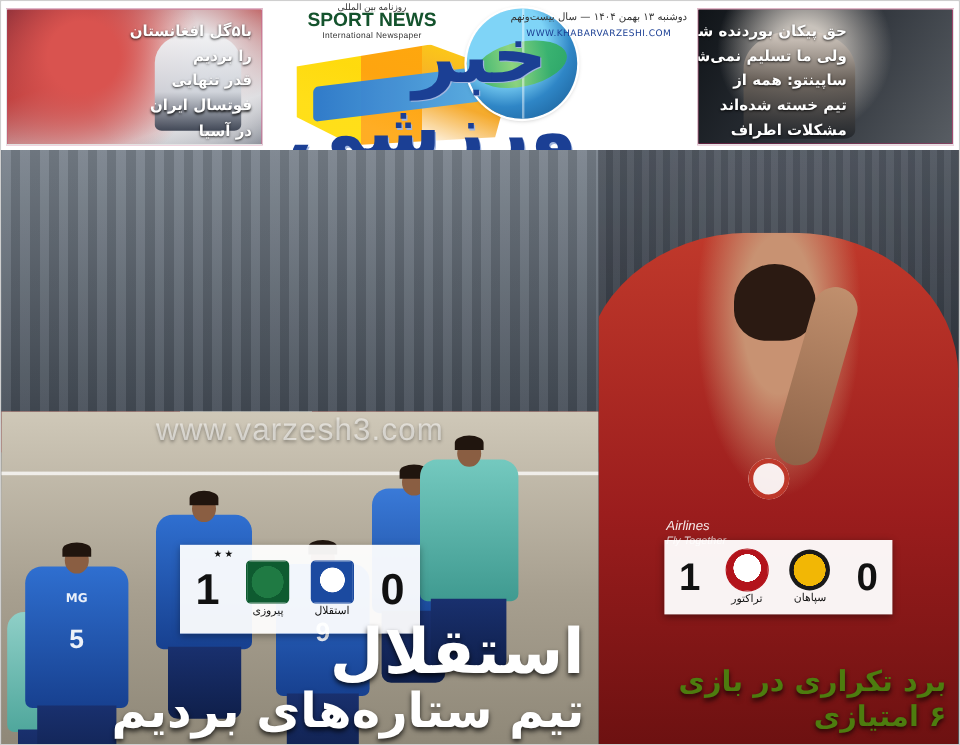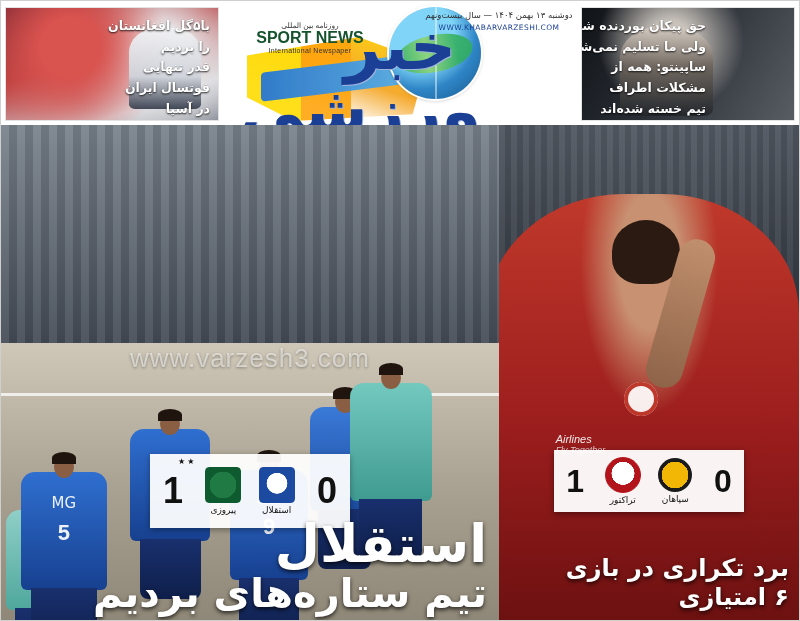--- a/index.html
+++ b/index.html
@@ -68,21 +68,21 @@
   .globe:before{
     content:"";position:absolute;left:8%;top:30%;width:84%;height:40%;
     background:linear-gradient(90deg,#2fae5a,#8fd46a 40%,#2fae5a 80%);
     border-radius:50%;opacity:.85;transform:rotate(-12deg);
   }
   .globe:after{
     content:"";position:absolute;left:50%;top:0;width:2px;height:100%;
     background:rgba(255,255,255,.45);
   }
   .sportnews{
-    position:absolute;top:20px;right:192px;width:150px;text-align:center;
+    position:absolute;top:0;right:192px;width:150px;text-align:center;
     font-family:"Liberation Sans",sans-serif;direction:ltr;
   }
   .sportnews .t1{font-size:7.5px;color:#333;letter-spacing:.4px;}
   .sportnews .t2{font-size:16px;font-weight:bold;color:#14532d;line-height:1.05;}
   .sportnews .t3{font-size:7px;color:#333;letter-spacing:.3px;}
   .issue{
     position:absolute;top:8px;left:196px;width:160px;text-align:center;
     font-size:8.5px;color:#333;line-height:1.55;
   }
   .issue .url{color:#1b3f94;font-size:7.5px;letter-spacing:.4px;direction:ltr;}
@@ -173,21 +173,21 @@
   .pl .head{position:absolute;left:50%;transform:translateX(-50%);top:-16px;width:20px;height:22px;border-radius:50%;background:#8a5e42;}
   .pl .head:after{content:"";position:absolute;left:-2px;top:-4px;width:24px;height:12px;border-radius:50% 50% 0 0;background:#20150e;}
   .pl .legs{position:absolute;left:12%;right:12%;bottom:-58px;height:60px;background:linear-gradient(180deg,#19306e,#0f1f4a);border-radius:0 0 8px 8px;}
   .blue1{left:4%;width:86px;height:118px;background:linear-gradient(180deg,#2f6fd0,#17408f);}
   .blue2{left:26%;width:80px;height:112px;background:linear-gradient(180deg,#2f6fd0,#17408f);bottom:16%;}
   .blue3{left:46%;width:78px;height:110px;background:linear-gradient(180deg,#2f6fd0,#17408f);bottom:8%;}
   .blue4{left:62%;width:70px;height:104px;background:linear-gradient(180deg,#3a7ad8,#1b4a9b);bottom:22%;}
   .teal1{left:1%;width:74px;height:100px;background:linear-gradient(180deg,#8fcfc7,#4fa79c);bottom:2%;}
   .teal2{left:70%;width:82px;height:118px;background:linear-gradient(180deg,#74c9bf,#3f9a90);bottom:24%;}
   .num{position:absolute;left:50%;top:40%;transform:translateX(-50%);color:#fff;font-size:22px;font-weight:bold;opacity:.92;font-family:"Liberation Sans",sans-serif;}
-  .sponsor{position:absolute;left:50%;top:18%;transform:translateX(-50%);color:rgba(255,255,255,.9);font-size:15px;font-weight:normal;direction:ltr;}
+  .sponsor{position:absolute;left:50%;top:18%;transform:translateX(-50%);color:rgba(255,255,255,.9);font-size:10px;font-weight:bold;direction:ltr;}
 
   .watermark{
     position:absolute;left:0;right:0;top:44%;text-align:center;
     color:rgba(255,255,255,.55);font-size:26px;letter-spacing:1px;direction:ltr;
     font-family:"Liberation Sans",sans-serif;text-shadow:0 1px 3px rgba(0,0,0,.35);
     pointer-events:none;
   }
 
   
   .scorebar{
@@ -222,21 +222,21 @@
     width:190px;height:62px;background:rgba(255,255,255,.95);
     display:flex;align-items:center;justify-content:space-between;
     box-shadow:0 2px 6px rgba(0,0,0,.4);
   }
   .scorebar2 .sc{width:42px;text-align:center;font-size:32px;font-weight:bold;color:#111;font-family:"Liberation Sans",sans-serif;}
   .scorebar2 .team{width:52px;text-align:center;}
   .crest.sepahan{background:radial-gradient(circle at 50% 50%,#f2b705 0 55%,#1a1a1a 56% 100%);border-radius:50%;}
   .crest.tractor{background:radial-gradient(circle at 50% 45%,#ffffff 0 45%,#b3131b 46% 100%);border-radius:50%;border:1px solid #b3131b;}
   .headline-right{
     position:absolute;right:10px;bottom:8px;text-align:right;
-    color:#ffffff;font-weight:bold;line-height:1.2;font-size:24px;
+    color:#4d7c0f;font-weight:bold;line-height:1.2;font-size:24px;
     text-shadow:0 2px 4px rgba(0,0,0,.8);
   }
   .headline-right span{display:block;}
 </style>
 </head>
 <body>
 
 <div class="page">
 
   <div class="masthead">
@@ -273,22 +273,22 @@
           <div class="brand-fa">خبر ورزشی</div>
         </div>
       </div>
 
       <div class="teaser teaser-left">
         <div class="photo"></div>
         <div class="teaser-text">
           <span class="ln">حق پیکان بوردنده شود</span>
           <span class="ln">ولی ما تسلیم نمی‌شویم</span>
           <span class="ln">ساپینتو: همه از</span>
+          <span class="ln">تیم خسته شده‌اند</span>
           <span class="ln">مشکلات اطراف</span>
-          <span class="ln">تیم خسته شده‌اند</span>
           <span class="ln page-num">۱۰</span>
         </div>
       </div>
 
     </div>
   </div>
 
   <div class="main">
 
     <div class="photo-left">

